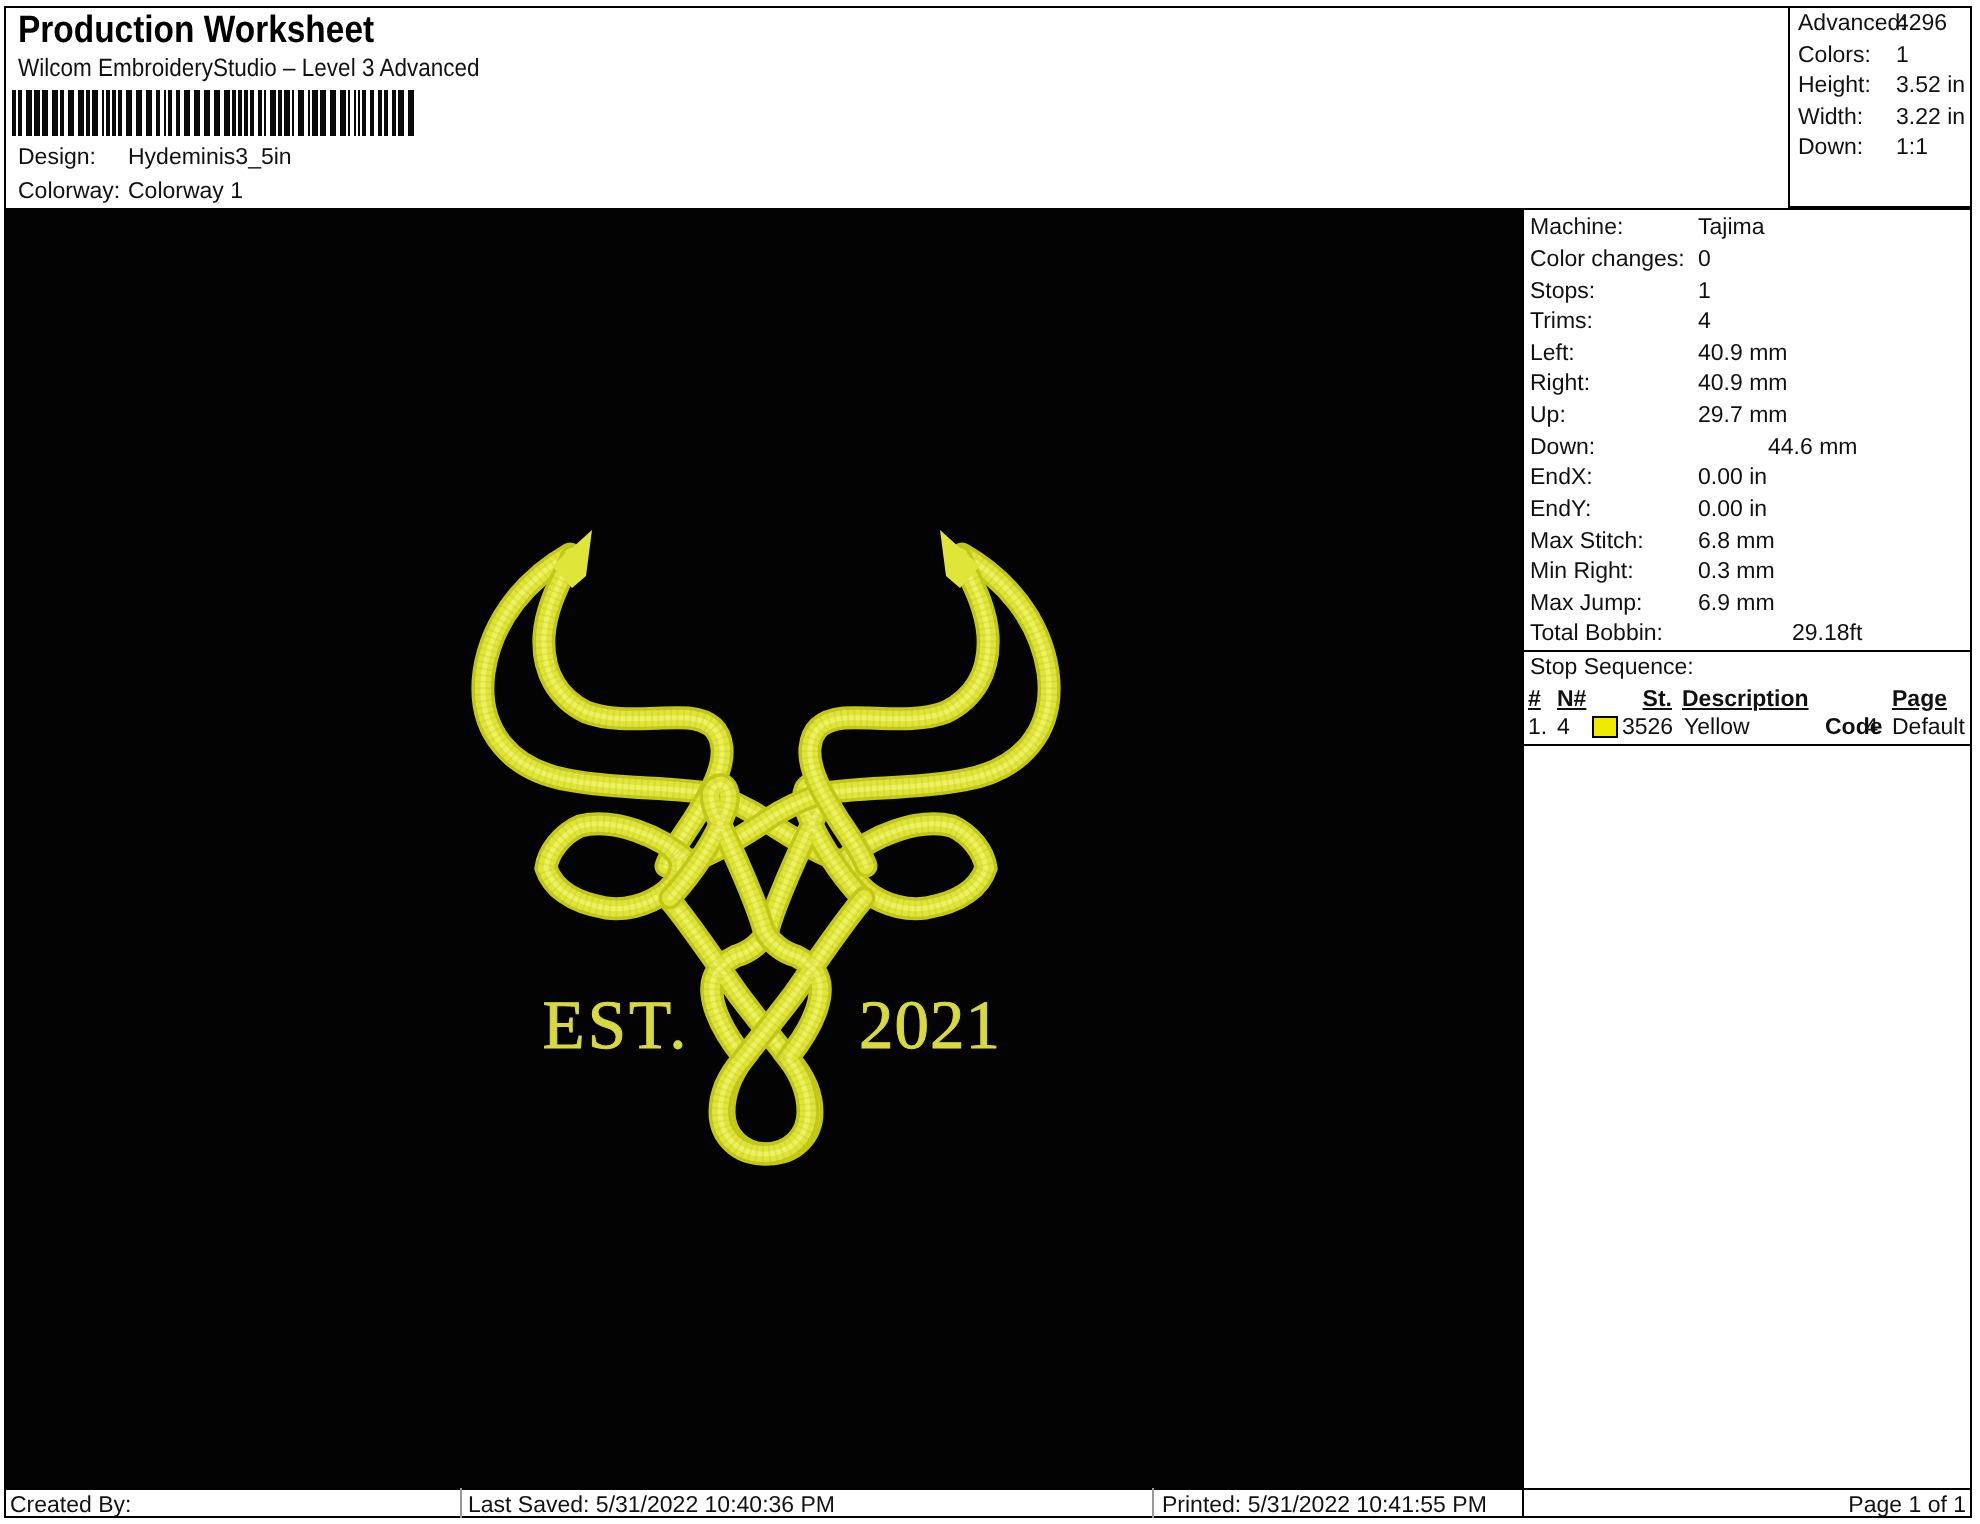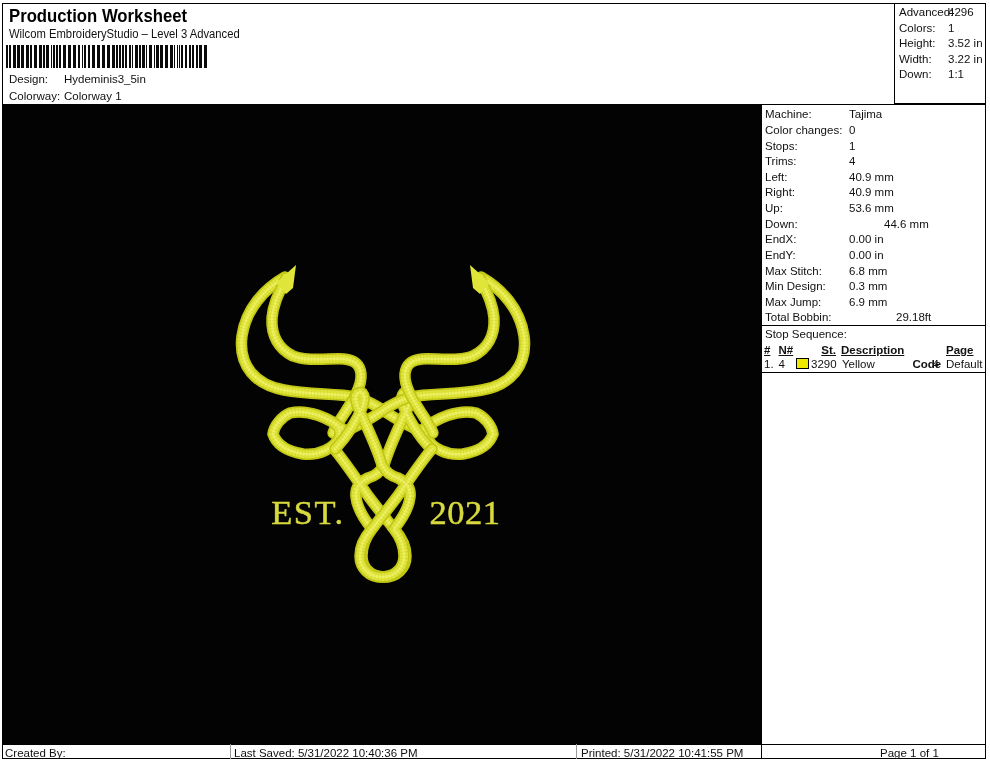--- a/index.html
+++ b/index.html
@@ -122,50 +122,50 @@
 <div class="lab" style="left:849px;top:123.9px">0</div>
 <div class="lab" style="left:765px;top:139.5px">Stops:</div>
 <div class="lab" style="left:849px;top:139.5px">1</div>
 <div class="lab" style="left:765px;top:155.2px">Trims:</div>
 <div class="lab" style="left:849px;top:155.2px">4</div>
 <div class="lab" style="left:765px;top:170.8px">Left:</div>
 <div class="lab" style="left:849px;top:170.8px">40.9 mm</div>
 <div class="lab" style="left:765px;top:186.4px">Right:</div>
 <div class="lab" style="left:849px;top:186.4px">40.9 mm</div>
 <div class="lab" style="left:765px;top:202.0px">Up:</div>
-<div class="lab" style="left:849px;top:202.0px">53.6 mm</div>
+<div class="lab" style="left:849px;top:202.0px">29.7 mm</div>
 <div class="lab" style="left:765px;top:217.6px">Down:</div>
 <div class="lab" style="left:884px;top:217.6px">44.6 mm</div>
 <div class="lab" style="left:765px;top:233.3px">EndX:</div>
 <div class="lab" style="left:849px;top:233.3px">0.00 in</div>
 <div class="lab" style="left:765px;top:248.9px">EndY:</div>
 <div class="lab" style="left:849px;top:248.9px">0.00 in</div>
 <div class="lab" style="left:765px;top:264.5px">Max Stitch:</div>
 <div class="lab" style="left:849px;top:264.5px">6.8 mm</div>
-<div class="lab" style="left:765px;top:280.1px">Min Design:</div>
+<div class="lab" style="left:765px;top:280.1px">Min Right:</div>
 <div class="lab" style="left:849px;top:280.1px">0.3 mm</div>
 <div class="lab" style="left:765px;top:295.7px">Max Jump:</div>
 <div class="lab" style="left:849px;top:295.7px">6.9 mm</div>
 <div class="lab" style="left:765px;top:311.4px">Total Bobbin:</div>
 <div class="lab" style="left:896px;top:311.4px">29.18ft</div>
 <div class="hl" style="left:762px;top:324.5px;width:224px"></div>
 <div class="lab" style="left:765px;top:327.5px">Stop Sequence:</div>
 <div class="lab" style="left:764px;top:343.5px;font-weight:bold;text-decoration:underline">#</div>
 <div class="lab" style="left:778.5px;top:343.5px;font-weight:bold;text-decoration:underline">N#</div>
 <div class="lab" style="left:820px;top:343.5px;width:16px;text-align:right;font-weight:bold;text-decoration:underline">St.</div>
 <div class="lab" style="left:841px;top:343.5px;font-weight:bold;text-decoration:underline">Description</div>
 <div class="lab" style="left:912.5px;top:358px;font-weight:bold;">Code</div>
 <div class="lab" style="left:946px;top:343.5px;font-weight:bold;text-decoration:underline">Page</div>
 <div class="lab" style="left:764px;top:357.5px">1.</div>
 <div class="lab" style="left:778.5px;top:357.5px">4</div>
 <div class="abs" style="left:795.5px;top:358px;width:13px;height:10.5px;background:#f0ea00;border:1px solid #000"></div>
-<div class="lab" style="left:811px;top:357.5px">3290</div>
+<div class="lab" style="left:811px;top:357.5px">3526</div>
 <div class="lab" style="left:842px;top:357.5px">Yellow</div>
 <div class="lab" style="left:925px;top:357.5px;width:14px;text-align:right">4</div>
 <div class="lab" style="left:946px;top:357.5px">Default</div>
 <div class="hl" style="left:762px;top:372px;width:224px"></div>
 <div class="vl" style="left:761px;top:104px;height:655px"></div>
 <div class="hl" style="left:2px;top:744px;width:984px"></div>
 <div class="lab" style="left:5px;top:746.5px">Created By:</div>
 <div class="lab" style="left:234px;top:746.5px">Last Saved: 5/31/2022 10:40:36 PM</div>
 <div class="lab" style="left:581px;top:746.5px">Printed: 5/31/2022 10:41:55 PM</div>
-<div class="lab" style="left:880px;top:746.5px;width:103px;">Page 1 of 1</div>
+<div class="lab" style="left:880px;top:746.5px;width:103px;text-align:right">Page 1 of 1</div>
 <div class="vl" style="left:230px;top:744px;height:15px;background:#999"></div>
 <div class="vl" style="left:576px;top:744px;height:15px;background:#999"></div>
 </body></html>

